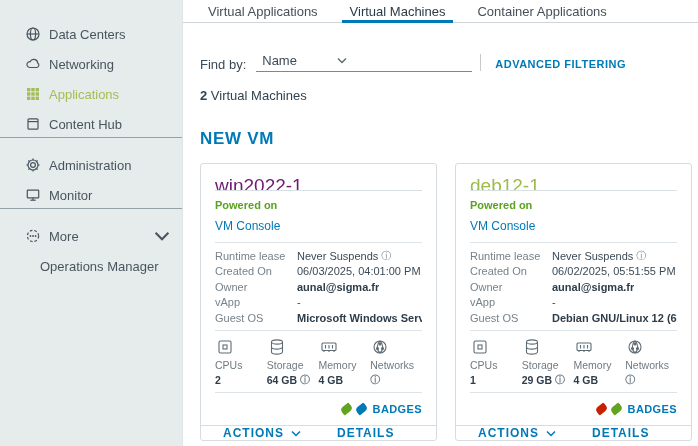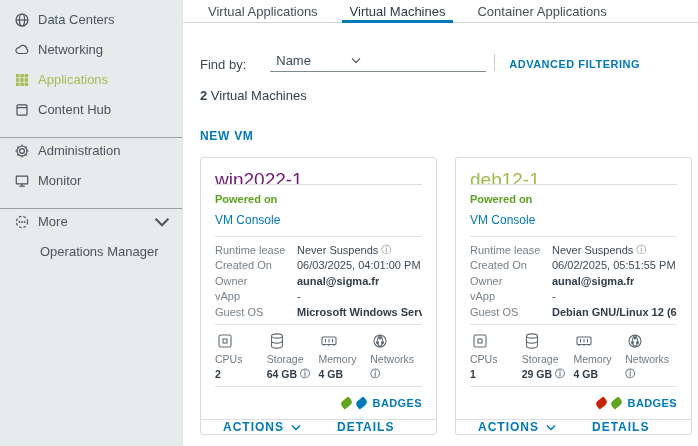--- a/index.html
+++ b/index.html
@@ -4,41 +4,41 @@
 <style>
   * { box-sizing: border-box; }
   html,body { margin:0; padding:0; }
   body {
     width:698px; height:446px; overflow:hidden;
     font-family:"Liberation Sans", sans-serif;
     background:#ffffff; color:#314351; display:flex;
   }
   
   .sidebar { width:183px; min-width:183px; background:#e6ebec; padding-top:12px; border-right:1px solid #dfe5e6; }
-  .side-item { height:30px; display:flex; align-items:flex-start; gap:8px; padding:0 12px 0 14px; font-size:13px; color:#49555e; cursor:pointer; }
+  .side-item { height:30px; display:flex; align-items:flex-end; gap:8px; padding:0 12px 0 25px; font-size:13px; color:#49555e; cursor:pointer; }
   .side-item svg { width:16px; height:16px; flex:none; stroke:currentColor; fill:none; stroke-width:1.2; }
   .side-item .fillico { fill:currentColor; stroke:none; }
   .side-divider { border-top:1px solid #95a1a8; margin:5px 0; }
   .side-sub { padding-left:40px; }
   .side-chev { margin-left:auto; color:#49555e; }
   
   .main { flex:1; display:flex; flex-direction:column; min-width:0; }
   .tabbar { display:flex; gap:16px; padding-left:17px; border-bottom:1px solid #cfd5d8; height:23px; }
   .tab { font-size:13px; padding:4px 8px 0; color:#46505a; position:relative; cursor:pointer; white-space:nowrap; }
   .tab.active { color:#2c3b45; }
   .tab.active::after { content:""; position:absolute; left:0; right:0; bottom:-1px; height:3px; background:#0079b8; }
   .content { padding-left:17px; }
   .filter-row { margin-top:30px; display:flex; align-items:flex-end; font-size:13px; color:#3b4a57; }
-  .select-field { display:flex; align-items:center; width:216px; border-bottom:1px solid #7d888f; margin-left:24px; padding:0 2px 3px 6px; cursor:pointer; }
+  .select-field { display:flex; align-items:center; width:216px; border-bottom:1px solid #7d888f; margin-left:10px; padding:0 2px 3px 6px; cursor:pointer; }
   .select-chev { margin-left:40px; color:#5c676e; }
   .vdiv { width:1px; height:17px; background:#c4cbce; margin:0 0 1px 8px; }
   .adv-link { font-size:11px; font-weight:bold; letter-spacing:.5px; color:#0079b8; margin:0 0 2px 14px; cursor:pointer; }
   .count-row { margin-top:16px; font-size:13px; }
   .count-num { font-weight:bold; }
-  .newvm { margin-top:26px; font-size:12px; font-weight:bold; letter-spacing:.7px; color:#0079b8; cursor:pointer; width:max-content; }
+  .newvm { margin-top:26px; font-size:17px; font-weight:bold; letter-spacing:.7px; color:#0079b8; cursor:pointer; width:max-content; }
   
   .cards { display:flex; gap:18px; margin-top:14px; }
   .card { width:237px; height:278px; border:1px solid #d6dcdf; border-radius:3px; background:#fff; display:flex; flex-direction:column; }
   .card-title { font-size:19px; font-weight:400; margin:0 14px; padding:11px 0 7px; border-bottom:1px solid #d9e0e3; white-space:nowrap; overflow:hidden; }
   .status { margin:8px 14px 0; font-size:11px; font-weight:600; }
   .console { margin:8px 14px 9px; font-size:12px; color:#0079b8; cursor:pointer; width:max-content; }
   .sect-div { border-top:1px solid #dde3e6; margin:0 14px; }
   .details { margin:6px 14px 4px; font-size:11px; }
   .drow { display:flex; line-height:15.5px; align-items:baseline; }
   .dlabel { width:82px; color:#76828b; flex:none; }

